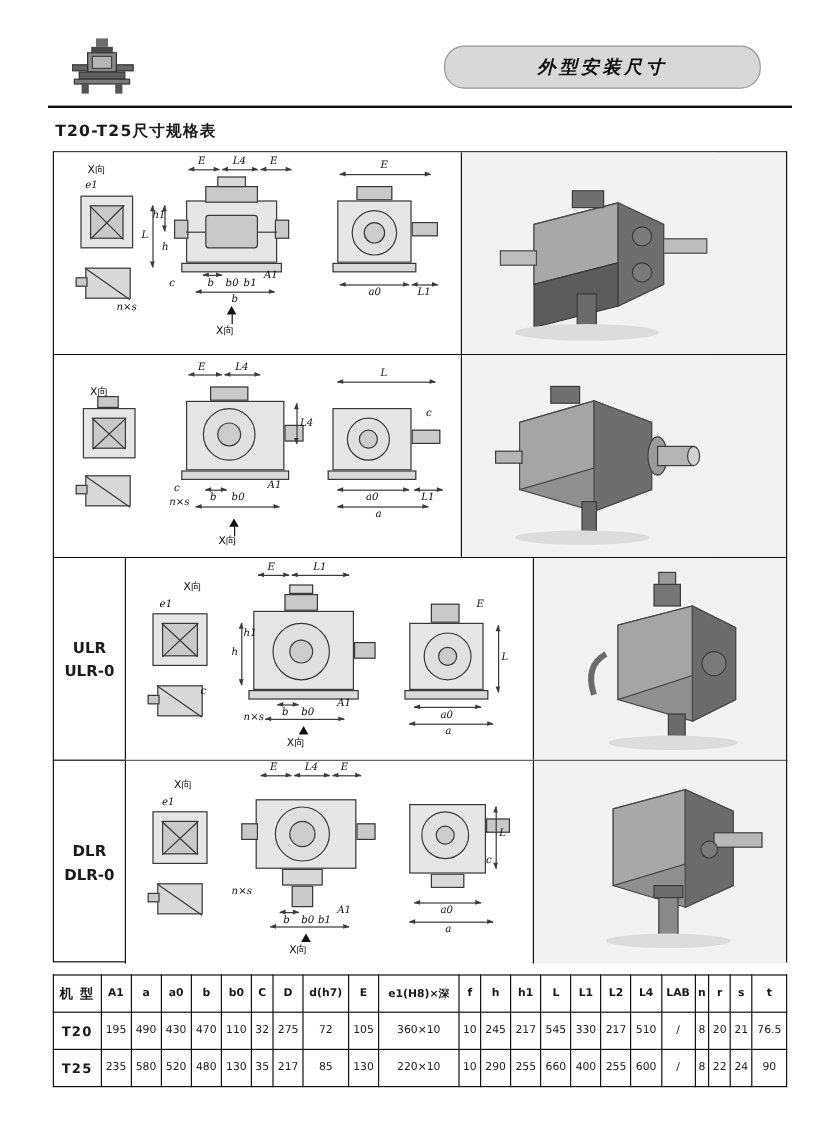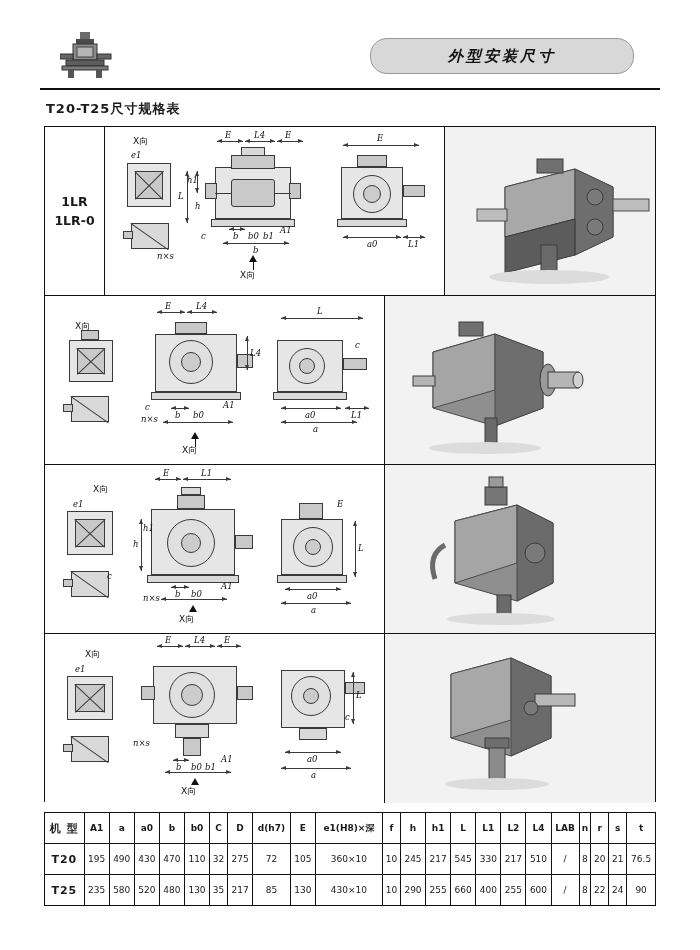--- a/index.html
+++ b/index.html
@@ -228,24 +228,20 @@
       <span>外型安装尺寸</span>
     </div>
   </div>
   <div class="header-rule"></div>
 
   <div class="section-caption">T20-T25尺寸规格表</div>
 
   <div class="main-table">
 
     <div class="row">
-      <div class="cell-name">
-        <div>1LR</div>
-        <div>1LR-0</div>
-      </div>
 
       <div class="cell-draw">
 
         <div class="dwg blk3" style="left:22px; top:36px; width:44px; height:44px;"></div>
         <div class="dwg blk2" style="left:30px; top:44px; width:28px; height:28px;"></div>
         <div class="dwg lin" style="left:30px; top:44px; width:40px; height:1px; transform:rotate(45deg); transform-origin:0 0;"></div>
         <div class="dwg lin" style="left:30px; top:72px; width:40px; height:1px; transform:rotate(-45deg); transform-origin:0 0;"></div>
         <div class="lbl" style="left:26px; top:23px;">e1</div>
         <div class="lbl-cn" style="left:28px; top:8px;">X向</div>
 
@@ -388,20 +384,24 @@
           <rect x="163" y="76" width="30" height="16" fill="#b5b5b5" stroke="#3c3c3c"></rect>
           <ellipse cx="193" cy="84" rx="5" ry="8" fill="#d2d2d2" stroke="#3c3c3c"></ellipse>
           <rect x="100" y="122" width="12" height="26" fill="#6a6a6a" stroke="#3c3c3c"></rect>
           <rect x="28" y="80" width="22" height="10" fill="#b5b5b5" stroke="#3c3c3c"></rect>
           <ellipse cx="100" cy="152" rx="56" ry="6" fill="#dcdcdc"></ellipse>
         </svg>
       </div>
     </div>
 
     <div class="row">
+      <div class="cell-name">
+        <div>ULR</div>
+        <div>ULR-0</div>
+      </div>
 
       <div class="cell-draw">
         <div class="lbl-cn" style="left:48px; top:18px;">X向</div>
         <div class="lbl" style="left:28px; top:34px;">e1</div>
         <div class="dwg blk3" style="left:22px; top:46px; width:46px; height:44px;"></div>
         <div class="dwg blk2" style="left:30px; top:54px; width:30px; height:28px;"></div>
         <div class="dwg lin" style="left:30px; top:54px; width:41px; height:1px; transform:rotate(43deg); transform-origin:0 0;"></div>
         <div class="dwg lin" style="left:30px; top:82px; width:41px; height:1px; transform:rotate(-43deg); transform-origin:0 0;"></div>
 
         <div class="dwg blk" style="left:26px; top:106px; width:38px; height:26px;"></div>
@@ -459,20 +459,24 @@
           <rect x="104" y="12" width="14" height="10" fill="#9a9a9a" stroke="#3c3c3c"></rect>
           <circle cx="150" cy="88" r="10" fill="#7a7a7a" stroke="#3c3c3c"></circle>
           <path d="M60,80 q-18,10 -10,34" stroke="#6b6b6b" stroke-width="5" fill="none"></path>
           <rect x="112" y="130" width="14" height="22" fill="#6a6a6a" stroke="#3c3c3c"></rect>
           <ellipse cx="116" cy="154" rx="54" ry="6" fill="#dcdcdc"></ellipse>
         </svg>
       </div>
     </div>
 
     <div class="row">
+      <div class="cell-name">
+        <div>DLR</div>
+        <div>DLR-0</div>
+      </div>
 
       <div class="cell-draw">
         <div class="lbl-cn" style="left:40px; top:14px;">X向</div>
         <div class="lbl" style="left:30px; top:30px;">e1</div>
         <div class="dwg blk3" style="left:22px; top:42px; width:46px; height:44px;"></div>
         <div class="dwg blk2" style="left:30px; top:50px; width:30px; height:28px;"></div>
         <div class="dwg lin" style="left:30px; top:50px; width:41px; height:1px; transform:rotate(43deg); transform-origin:0 0;"></div>
         <div class="dwg lin" style="left:30px; top:78px; width:41px; height:1px; transform:rotate(-43deg); transform-origin:0 0;"></div>
 
         <div class="dwg blk" style="left:26px; top:102px; width:38px; height:26px;"></div>
@@ -594,21 +598,21 @@
         <td>T25</td>
         <td>235</td>
         <td>580</td>
         <td>520</td>
         <td>480</td>
         <td>130</td>
         <td>35</td>
         <td>217</td>
         <td>85</td>
         <td>130</td>
-        <td>430×10</td>
+        <td>220×10</td>
         <td>10</td>
         <td>290</td>
         <td>255</td>
         <td>660</td>
         <td>400</td>
         <td>255</td>
         <td>600</td>
         <td>/</td>
         <td>8</td>
         <td>22</td>

